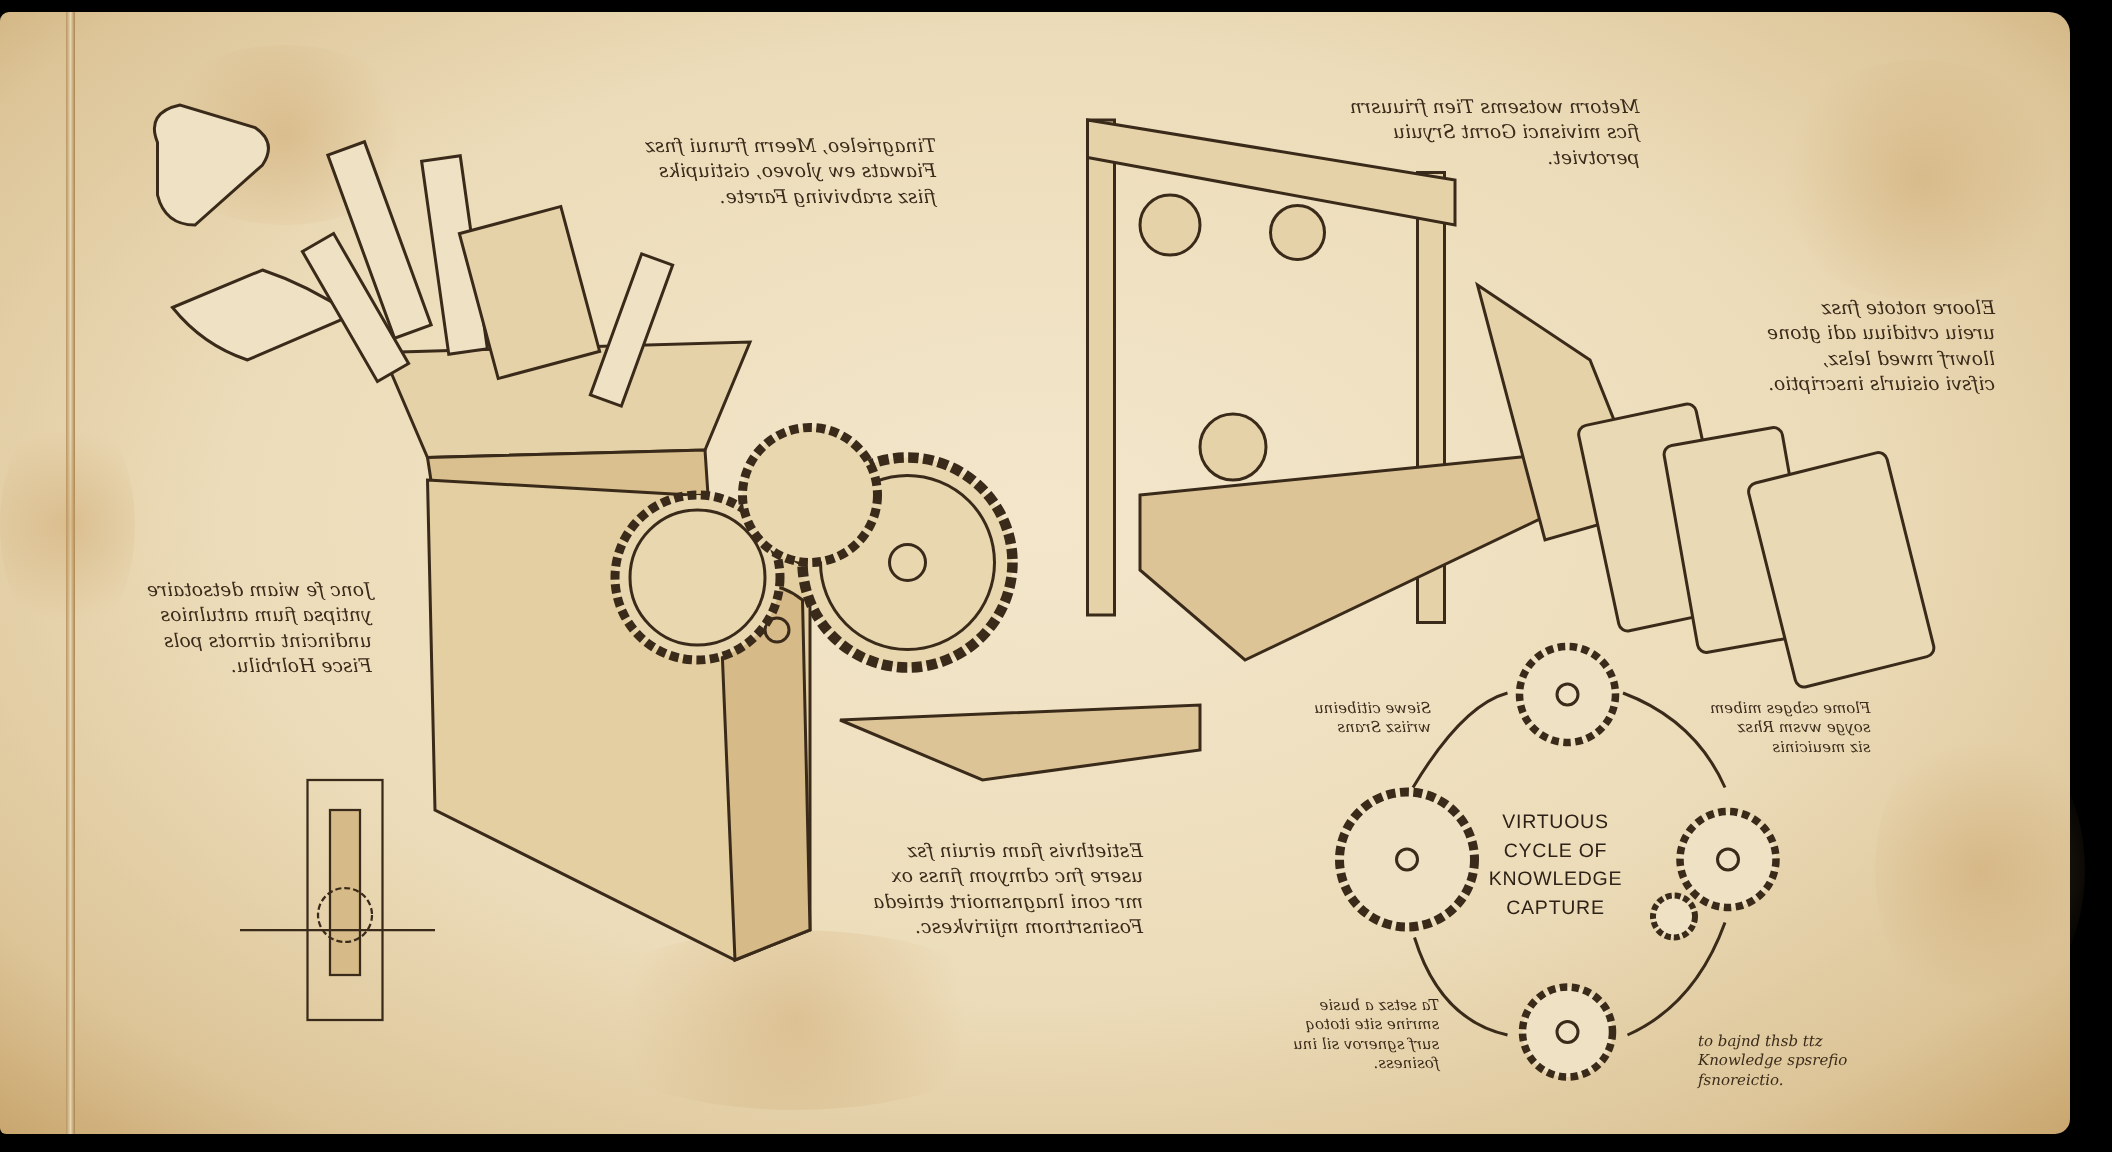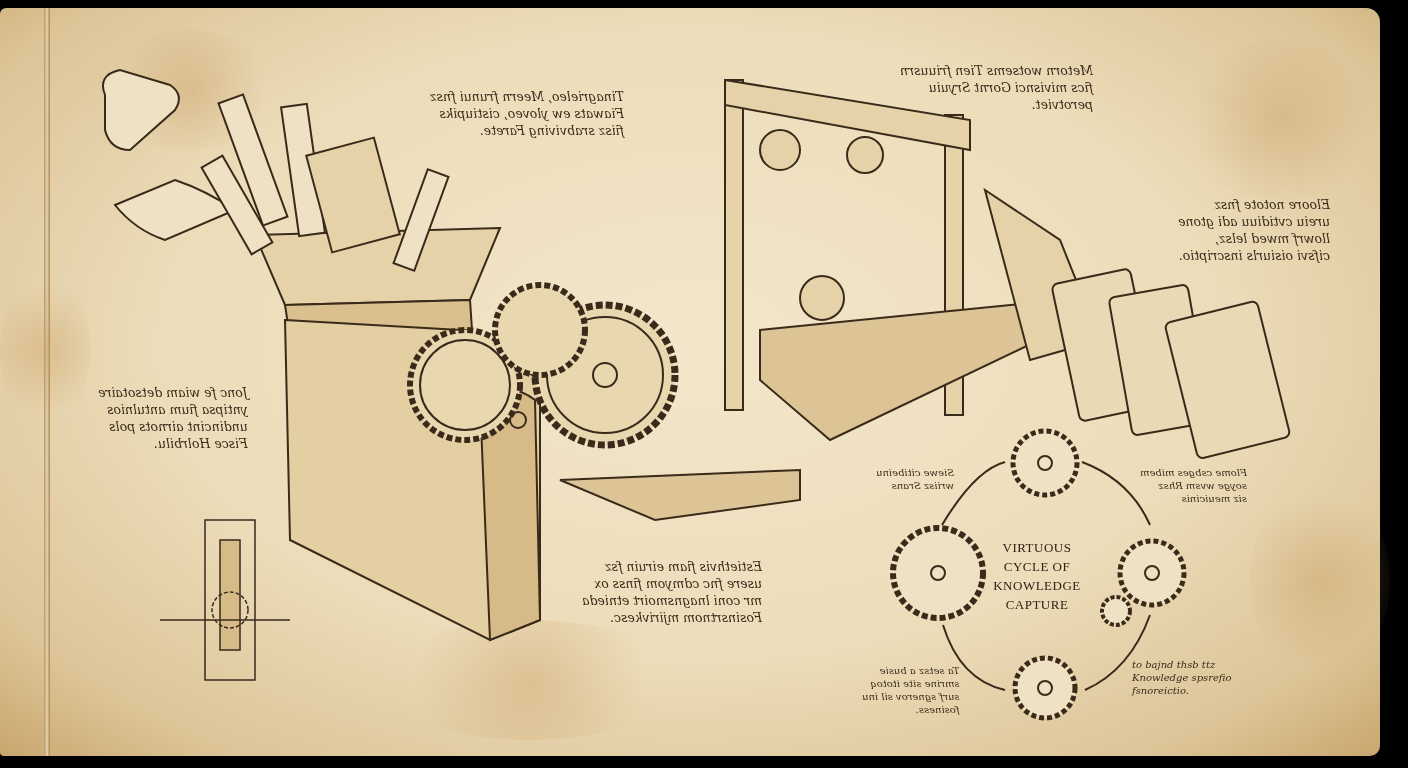--- a/index.html
+++ b/index.html
@@ -4,21 +4,21 @@
 <style>
   html,body{margin:0;padding:0;background:#000;}
   body{width:1408px;height:768px;overflow:hidden;position:relative;font-family:"DejaVu Serif",serif;}
   .page{position:absolute;left:0;top:8px;width:1380px;height:748px;
     background:radial-gradient(ellipse at 50% 45%,#f3e6cb 0%,#ecdcb9 55%,#dcc497 85%,#c9a66e 100%);
     border-radius:6px 14px 10px 4px;}
   .spine{position:absolute;left:44px;top:8px;width:6px;height:748px;background:linear-gradient(90deg,#b89563,#e8d6b0,#a98450);}
   .stain{position:absolute;border-radius:50%;background:radial-gradient(circle,rgba(196,150,88,.35),rgba(196,150,88,0) 70%);}
   .note{position:absolute;font-family:"DejaVu Serif",serif;font-style:italic;font-size:12.5px;line-height:17px;color:#3a2a1a;white-space:pre;}
   .mirror{transform:scaleX(-1);}
-  .title{position:absolute;left:972px;top:538px;width:130px;text-align:center;font-family:Liberation Serif, serif;font-size:13px;line-height:19px;color:#2e2218;letter-spacing:.5px;}
+  .title{position:absolute;left:972px;top:538px;width:130px;text-align:center;font-family:Liberation Sans, sans-serif;font-size:13px;line-height:19px;color:#2e2218;letter-spacing:.5px;}
   svg{position:absolute;left:0;top:0;}
 </style>
 </head>
 <body>
 
 <div class="page"></div>
 <div class="spine"></div>
 <div class="stain" style="left:100px;top:30px;width:180px;height:120px"></div>
 <div class="stain" style="left:1180px;top:40px;width:200px;height:160px"></div>
 <div class="stain" style="left:1250px;top:480px;width:140px;height:200px"></div>
@@ -119,19 +119,19 @@
 Fosinsrtnom mjirivkesc.</div>
 <div class="note mirror" style="left:876px;top:466px;font-size:10px;line-height:13px">Siewe citibeinu
 wriisz Srans</div>
 <div class="note mirror" style="left:1140px;top:466px;font-size:10px;line-height:13px">Flome csbges mibem
 soyge wvsm Rhsz
 siz meuicinis</div>
 <div class="note mirror" style="left:862px;top:664px;font-size:10px;line-height:13px">Ta setsz a busie
 smrine site itotoq
 surf sgnerov sil inu
 fosiness.</div>
-<div class="note" style="left:1132px;top:658px;font-size:10px;line-height:13px">to bajnd thsb ttz
+<div class="note" style="left:1132px;top:688px;font-size:10px;line-height:13px">to bajnd thsb ttz
 Knowledge spsrefio
 fsnoreictio.</div>
 <div class="title" style="white-space:pre">VIRTUOUS
 CYCLE OF
 KNOWLEDGE
 CAPTURE</div>
 
 </body></html>

